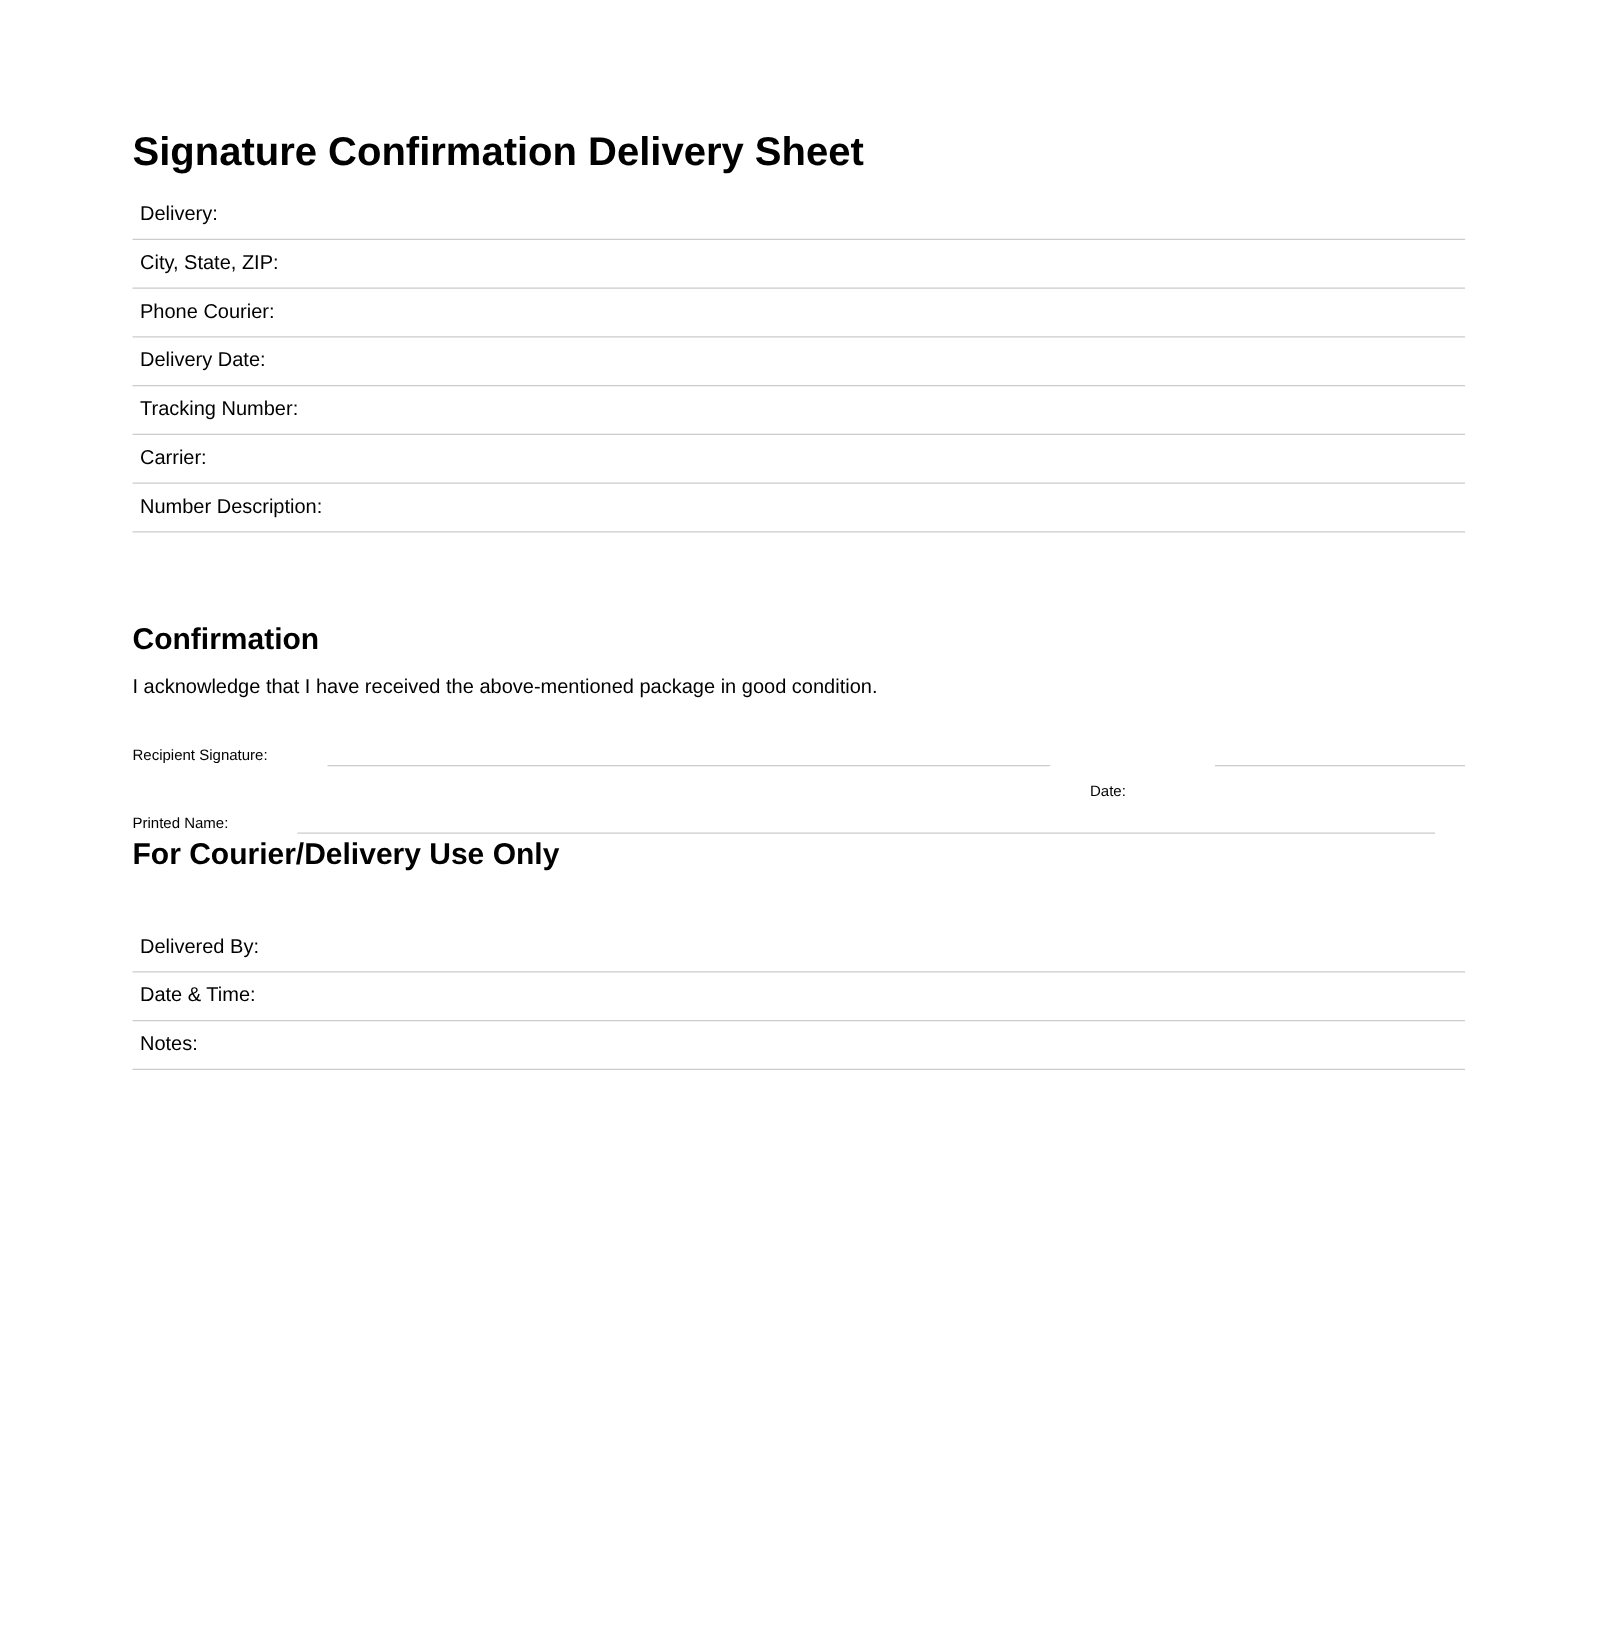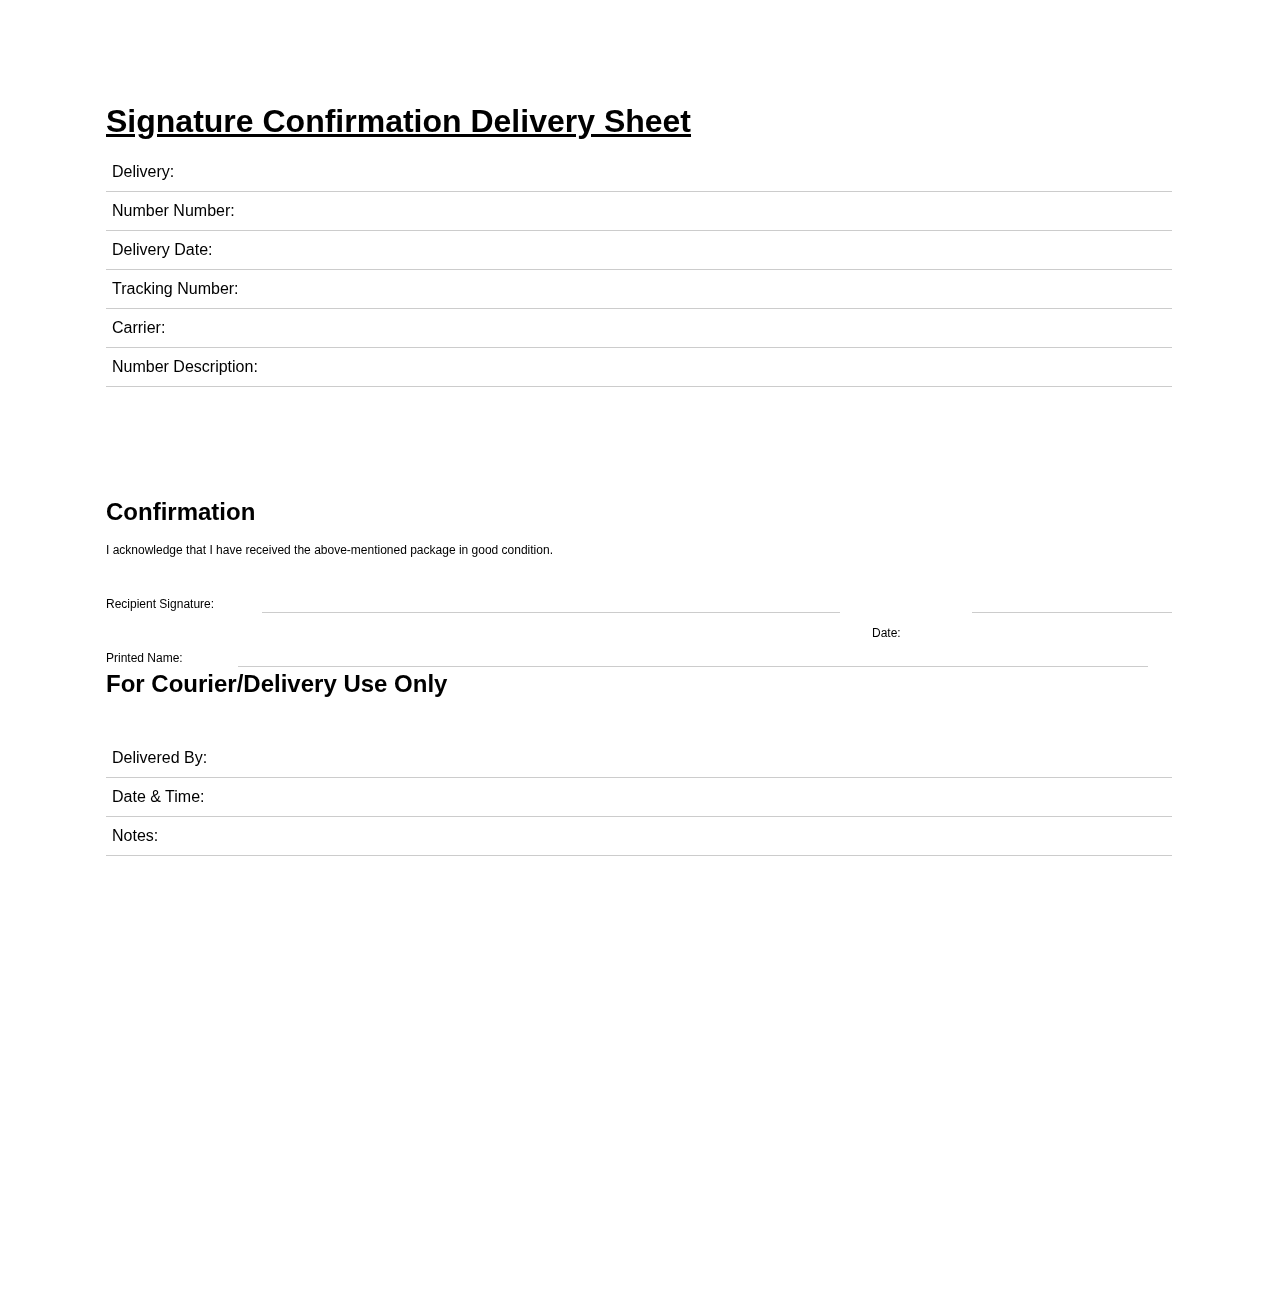--- a/index.html
+++ b/index.html
@@ -1,38 +1,41 @@
 <!DOCTYPE html>
 <html><head>
 <meta charset="utf-8">
 <style>
   html, body { margin: 0; padding: 0; background: #ffffff; }
   body { width: 1278px; height: 1300px; position: relative; font-family: "Liberation Sans", sans-serif; color: #000; }
   .page { position: absolute; left: 106px; top: 0; width: 1066px; }
-  h1 { position: absolute; top: 101px; left: 0; margin: 0; font-size: 32px; font-weight: bold; line-height: 40px; white-space: nowrap; text-decoration: underline; }
+  h1 { position: absolute; top: 101px; left: 0; margin: 0; font-size: 32px; font-weight: bold; line-height: 40px; white-space: nowrap; }
   h2 { position: absolute; left: 0; margin: 0; font-size: 24px; font-weight: bold; line-height: 30px; white-space: nowrap; }
   table.fields { position: absolute; left: 0; width: 1066px; border-collapse: collapse; }
   table.fields td { height: 38px; padding: 0 6px; border-bottom: 1px solid #cccccc; font-size: 16px; vertical-align: middle; }
-  .para { position: absolute; left: 0; top: 540px; font-size: 12px; line-height: 20px; white-space: nowrap; }
+  .para { position: absolute; left: 0; top: 540px; font-size: 16px; line-height: 20px; white-space: nowrap; }
   .lbl { position: absolute; font-size: 12px; line-height: 20px; white-space: nowrap; }
   .line { position: absolute; height: 0; border-bottom: 1px solid #cccccc; }
 </style>
 </head>
 <body>
 
 <div class="page">
   <h1>Signature Confirmation Delivery Sheet</h1>
 
   <table class="fields" style="top:153px;">
     <tbody>
       <tr>
           <td>Delivery:</td>
         </tr>
       <tr>
-          <td>Number Number:</td>
+          <td>City, State, ZIP:</td>
+        </tr>
+      <tr>
+          <td>Phone Courier:</td>
         </tr>
       <tr>
           <td>Delivery Date:</td>
         </tr>
       <tr>
           <td>Tracking Number:</td>
         </tr>
       <tr>
           <td>Carrier:</td>
         </tr>

